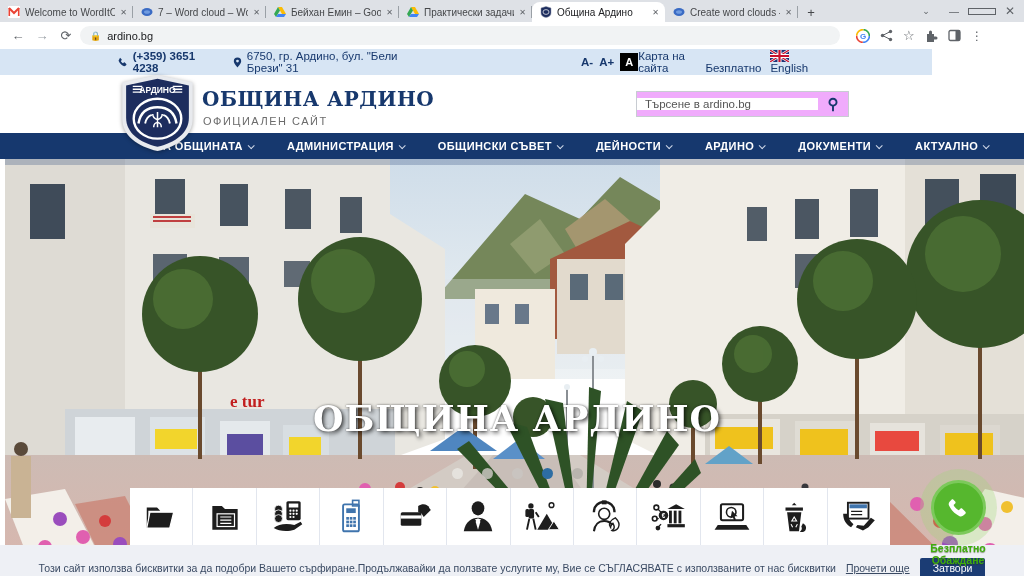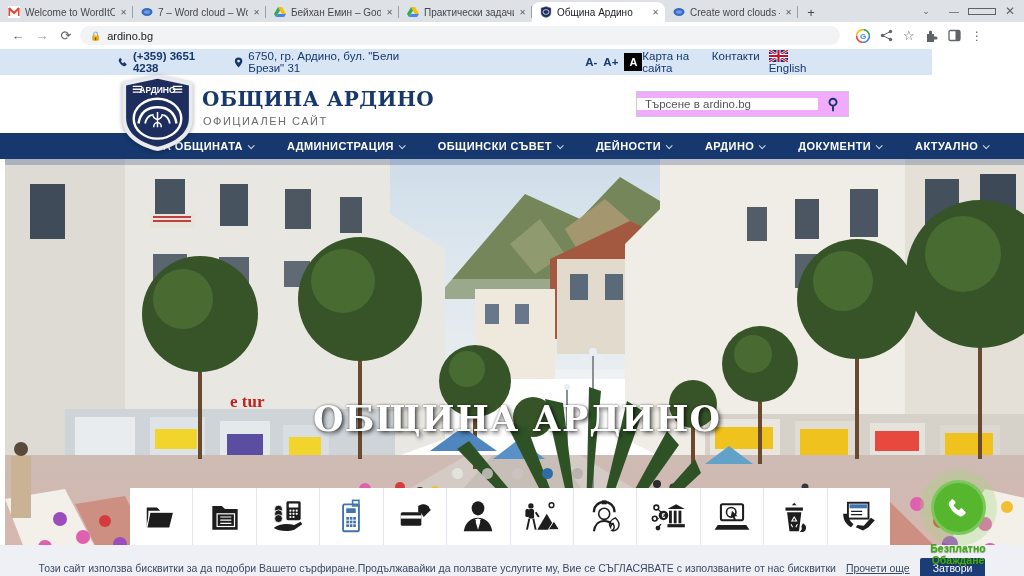--- a/index.html
+++ b/index.html
@@ -25,21 +25,21 @@
   .navbtn.dim { color:#9aa0a6; }
   #omnibox { flex:none; width:760px; height:19px; background:#f1f3f4; border-radius:10px; display:flex; align-items:center; gap:6px; padding:0 10px; font-size:11px; color:#202124; }
   #toolbar-right { display:flex; align-items:center; gap:10px; margin-left:12px; color:#5f6368; font-size:12px; }
 
   
   #infobar { position:absolute; top:49px; left:0; width:932px; height:26px; background:#d7e5f4; display:flex; align-items:center; font-size:11.5px; color:#17386d; padding:0 118px; }
   #infobar .grp { display:flex; align-items:center; gap:5px; margin-right:26px; }
   #infobar b { font-weight:bold; }
   #fontsize { margin-left:140px; display:flex; align-items:center; gap:6px; font-weight:bold; }
   #contrast-btn { width:18px; height:18px; background:#000; color:#fff; font-size:11px; font-weight:bold; display:flex; align-items:center; justify-content:center; }
-  #infobar-links { margin-left:auto; display:flex; align-items:flex-start; gap:9px; }
+  #infobar-links { margin-left:auto; display:flex; align-items:flex-end; gap:9px; }
   #infobar-links .lnk { cursor:pointer; }
   .flag { width:19px; height:12px; display:inline-block; vertical-align:-2px; }
 
   
   #siteheader { position:absolute; top:75px; left:0; width:1024px; height:58px; background:#fff; }
   #logo { position:absolute; left:119px; top:-1px; width:77px; height:78px; z-index:30; filter:drop-shadow(0 1px 2px rgba(0,0,0,.35)); }
   #sitetitle { position:absolute; left:202px; top:12px; font-family:"DejaVu Serif",serif; font-weight:bold; font-size:20px; color:#17386d; letter-spacing:.5px; }
   #sitesub { position:absolute; left:203px; top:40px; font-size:11px; color:#6b6b6b; letter-spacing:1.5px; }
   #searchwrap { position:absolute; left:636px; top:16px; width:213px; height:26px; border:1px solid #c8ccd2; background:#f0abfc; display:flex; align-items:center; }
   #searchwrap input { flex:1; border:0; outline:0; font-size:11.5px; padding:0 8px; color:#333; font-family:"Liberation Sans",sans-serif; }
@@ -196,21 +196,21 @@
         </svg>
       <span>6750, гр. Ардино, бул. "Бели Брези" 31</span>
     </div>
     <div id="fontsize">
       <span>A-</span>
       <span>A+</span>
       <span id="contrast-btn">A</span>
     </div>
     <div id="infobar-links">
       <span class="lnk">Карта на сайта</span>
-      <span class="lnk">Контакти</span>
+      <span class="lnk">Безплатно</span>
       <span class="lnk">
         <svg class="flag" viewBox="0 0 19 12">
             <rect width="19" height="12" fill="#1d3176"></rect>
             <path d="M0 0 19 12 M19 0 0 12" stroke="#fff" stroke-width="2.6"></path>
             <path d="M0 0 19 12 M19 0 0 12" stroke="#c8102e" stroke-width="1.2"></path>
             <path d="M9.5 0V12 M0 6H19" stroke="#fff" stroke-width="4"></path>
             <path d="M9.5 0V12 M0 6H19" stroke="#c8102e" stroke-width="2.2"></path>
           </svg>
         <span>English</span>
       </span>

